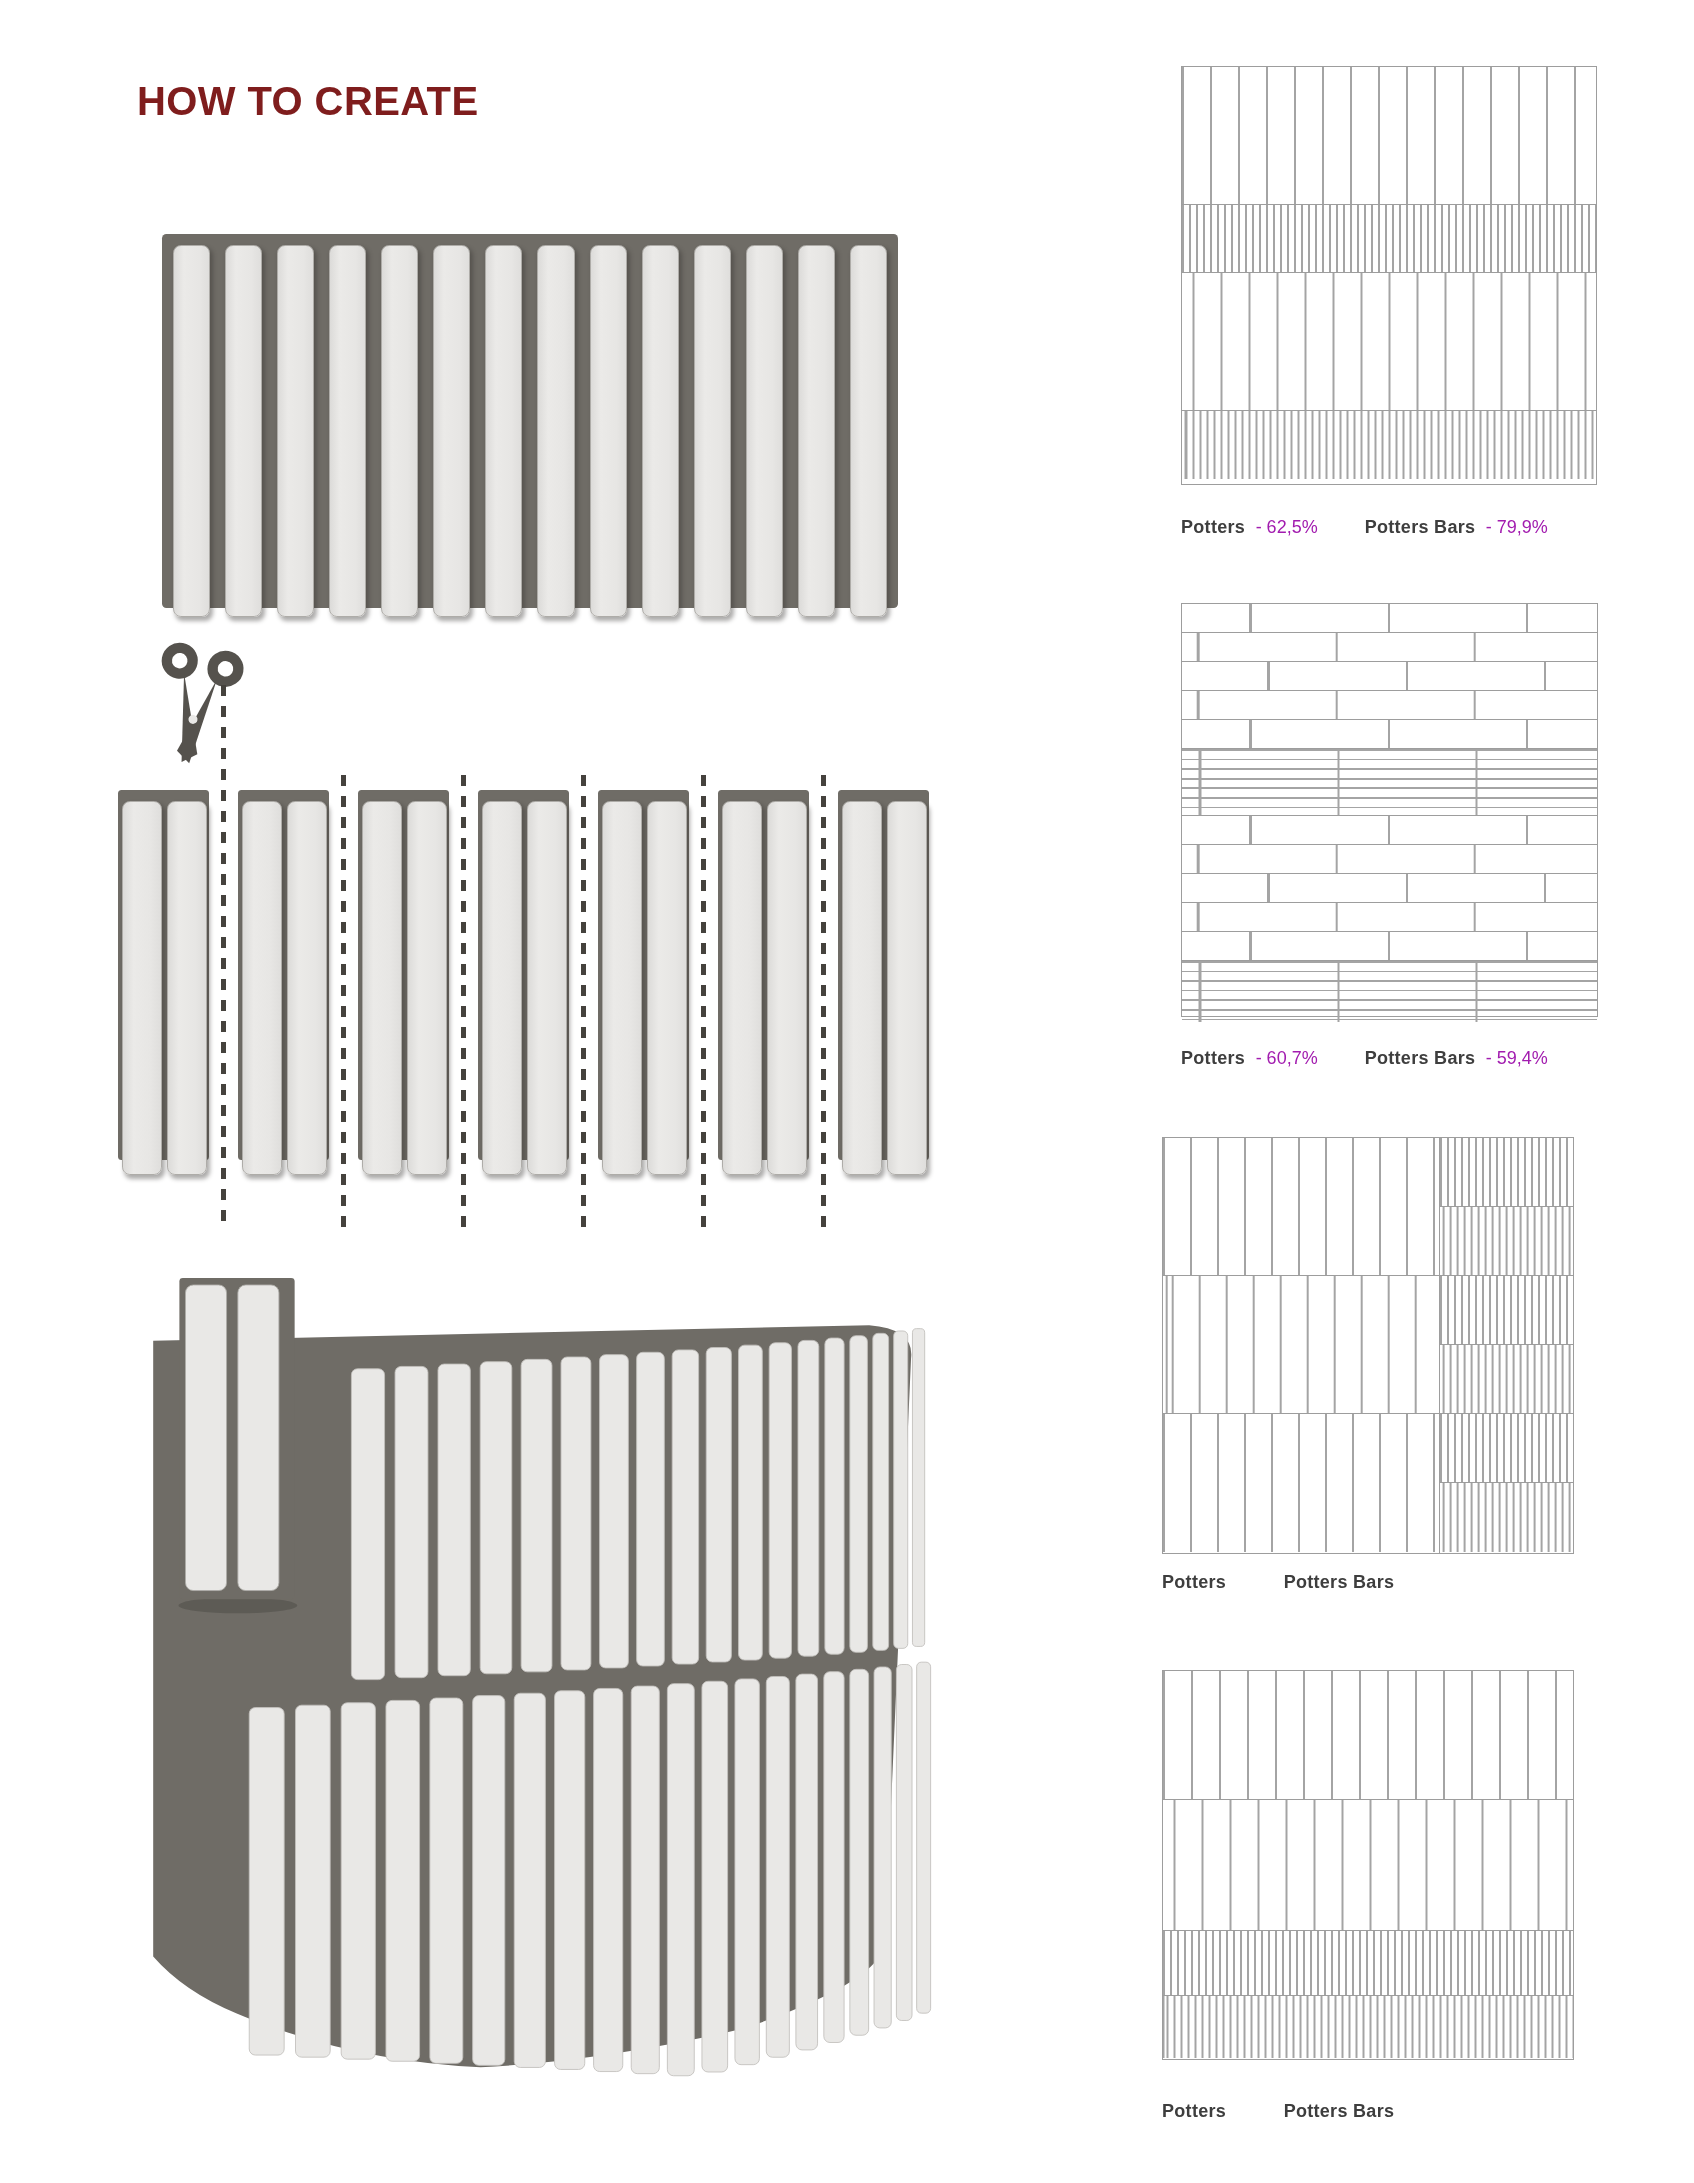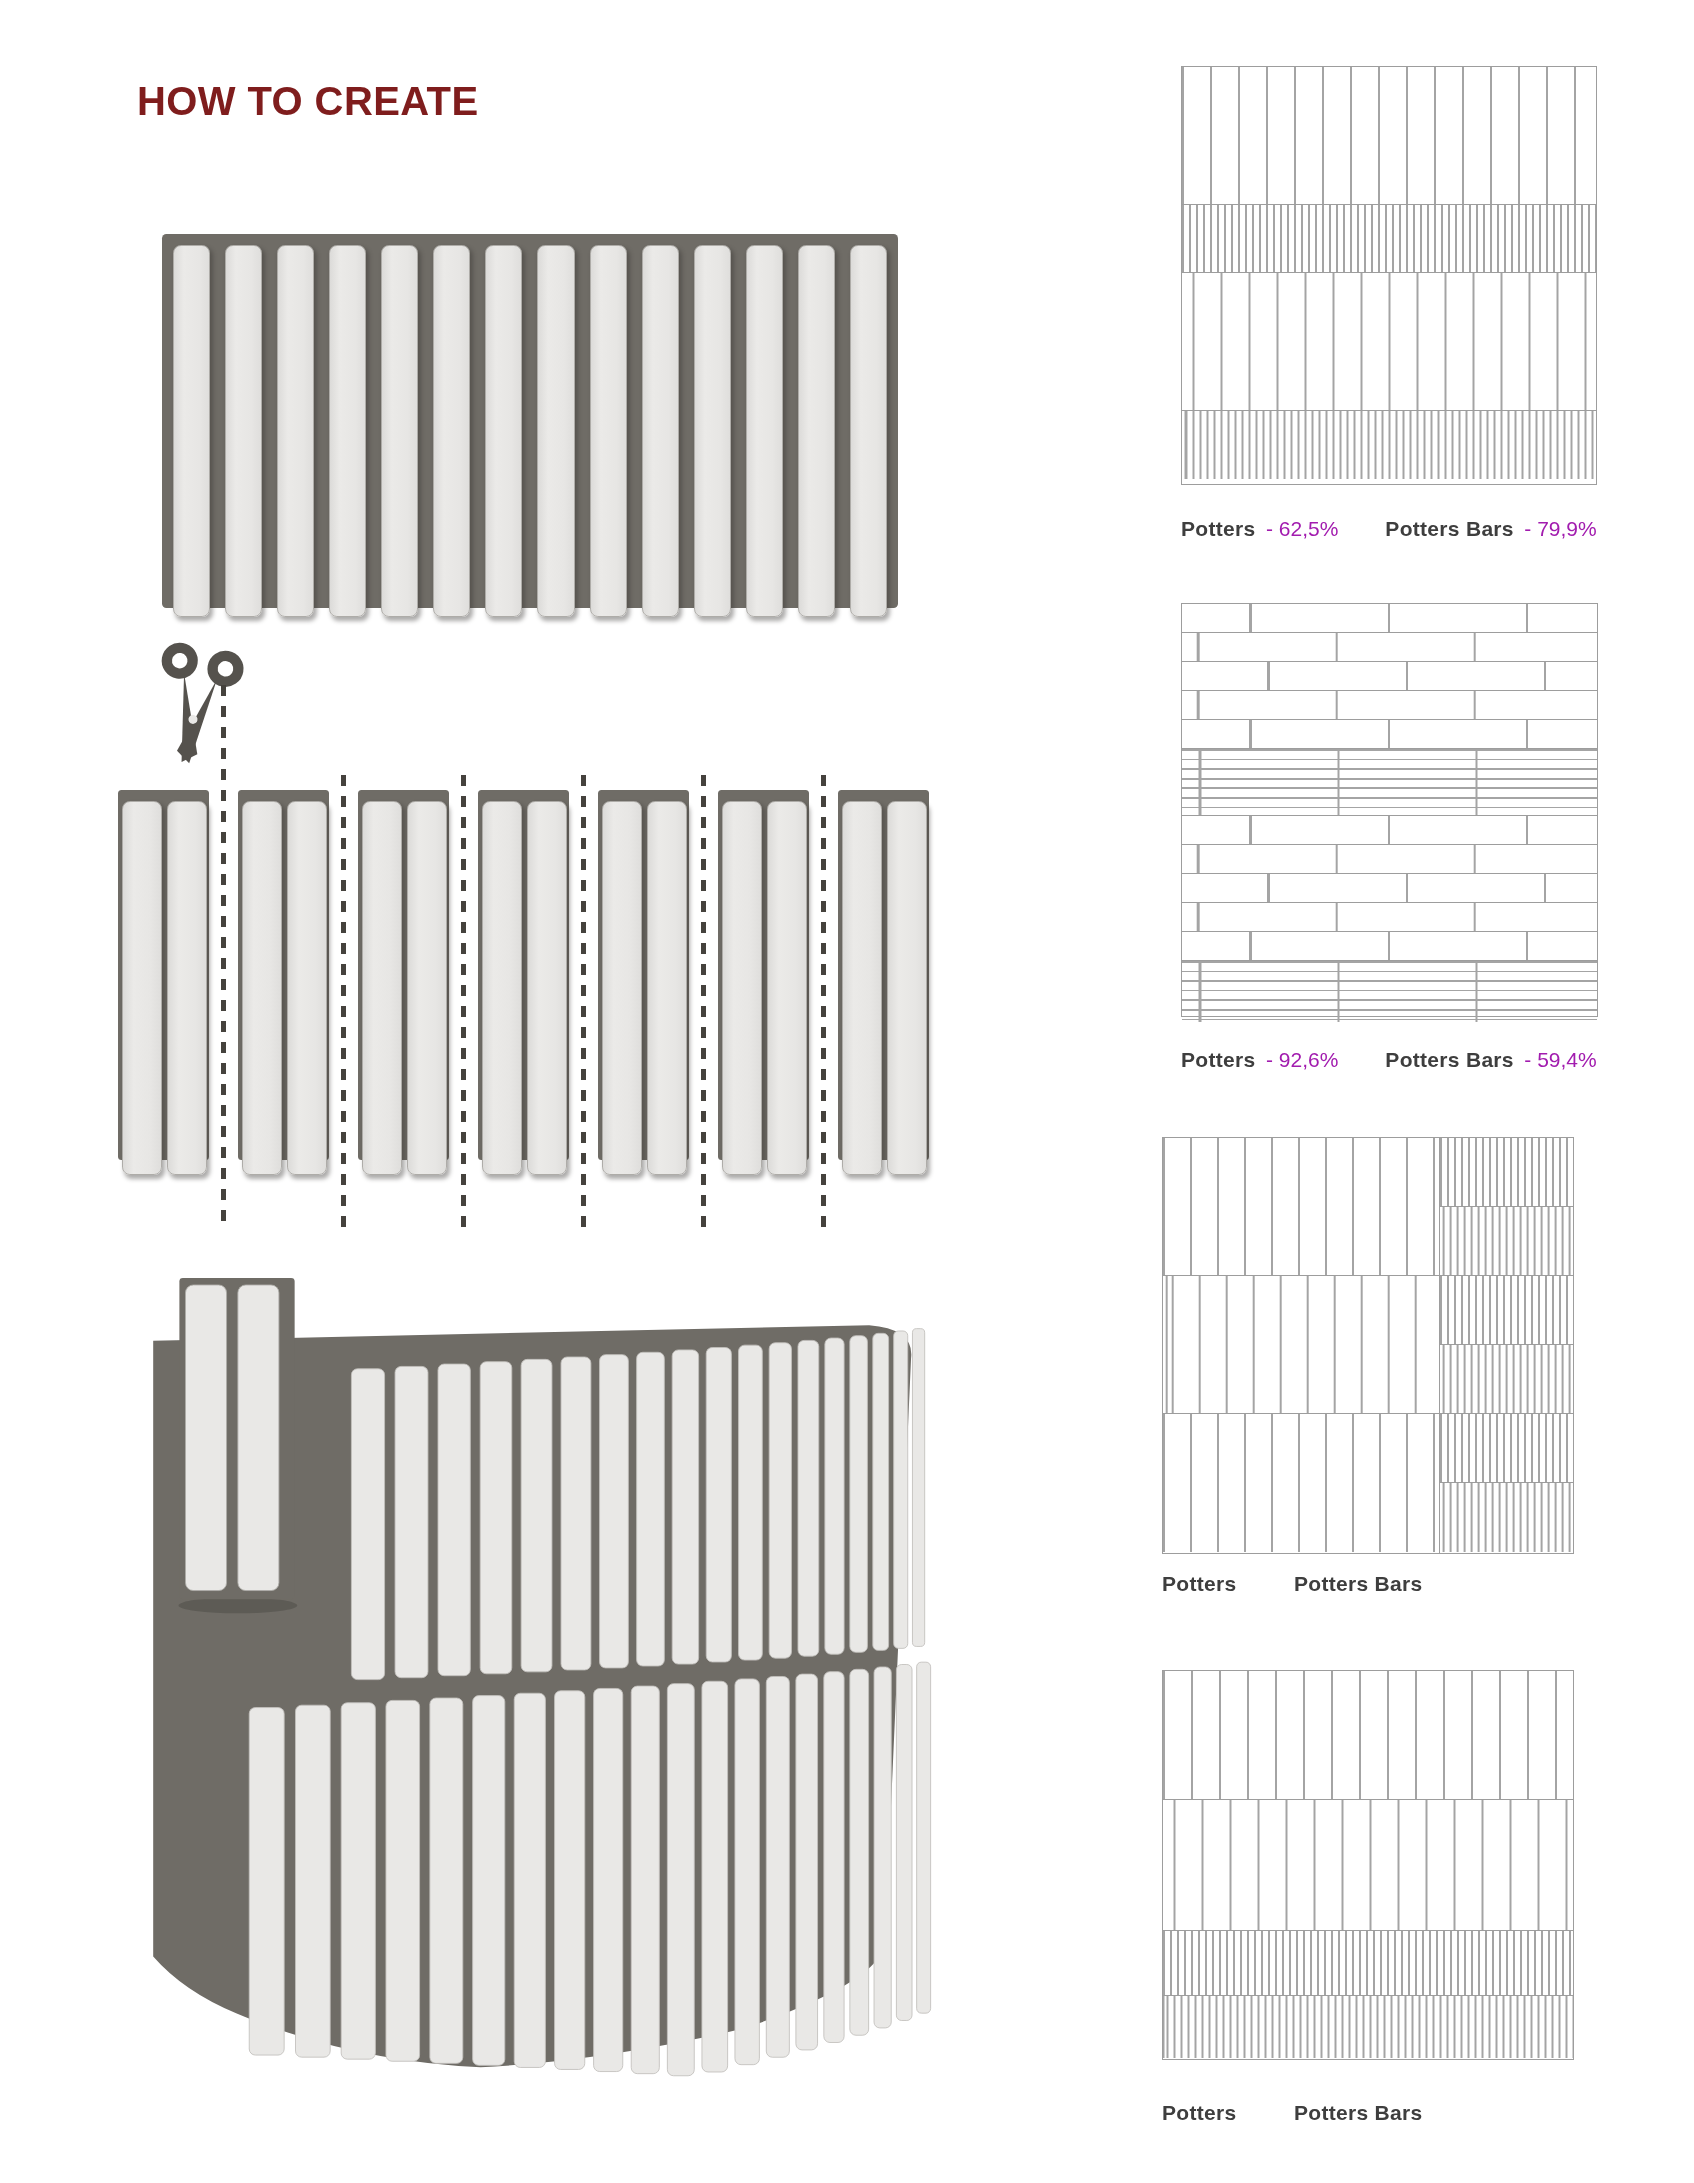--- a/index.html
+++ b/index.html
@@ -70,21 +70,21 @@
   .vband:last-child{border-bottom:none;}
   .vbband{height:69px;border-bottom:1.7px solid #9d9d9d;box-sizing:border-box;
     background:repeating-linear-gradient(90deg,#a4a4a4 0 1.7px,transparent 1.7px 7px);}
   .vbband:last-child{border-bottom:none;}
   .t148{height:129px;}
   .t150{height:131px;}
   .n74{height:65px;}
   .n71{height:62px;}
   
   .caption{
-    position:absolute;font-size:21px;color:#3e3e3e;
+    position:absolute;font-size:18px;color:#3e3e3e;
     display:flex;align-items:baseline;white-space:nowrap;
   }
   .cname{font-weight:bold;letter-spacing:0.3px;}
   .cval{color:#a21caf;font-weight:normal;margin-left:10.5px;}
   .cname.second{margin-left:47px;}
 </style>
 </head>
 <body>
 
 <div class="page-title">
@@ -221,21 +221,21 @@
   <div class="hband"></div>
   <div class="brow" style="background-position-x:68px;"></div>
   <div class="brow" style="background-position-x:15.7px;"></div>
   <div class="brow" style="background-position-x:86px;"></div>
   <div class="brow" style="background-position-x:15.7px;"></div>
   <div class="brow" style="background-position-x:68px;"></div>
   <div class="hband last"></div>
 </div>
 <div class="caption" style="left:1181px;top:1048px;">
   <span class="cname">Potters</span>
-  <span class="cval">- 92,6%</span>
+  <span class="cval">- 60,7%</span>
   <span class="cname second">Potters Bars</span>
   <span class="cval">- 59,4%</span>
 </div>
 
 <div class="swatch swatch3" style="left:1162px;top:1137px;width:412px;height:417px;">
   <div class="col-l">
     <div class="vband"></div>
     <div class="vband" style="background-position-x:8.7px;"></div>
     <div class="vband"></div>
   </div>

